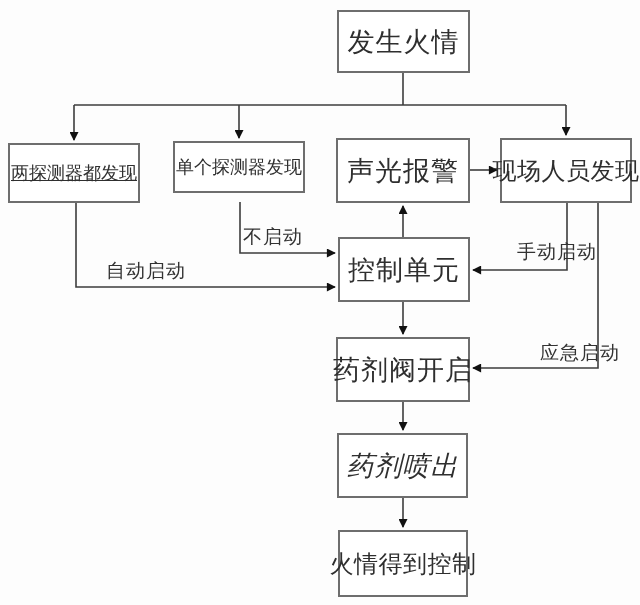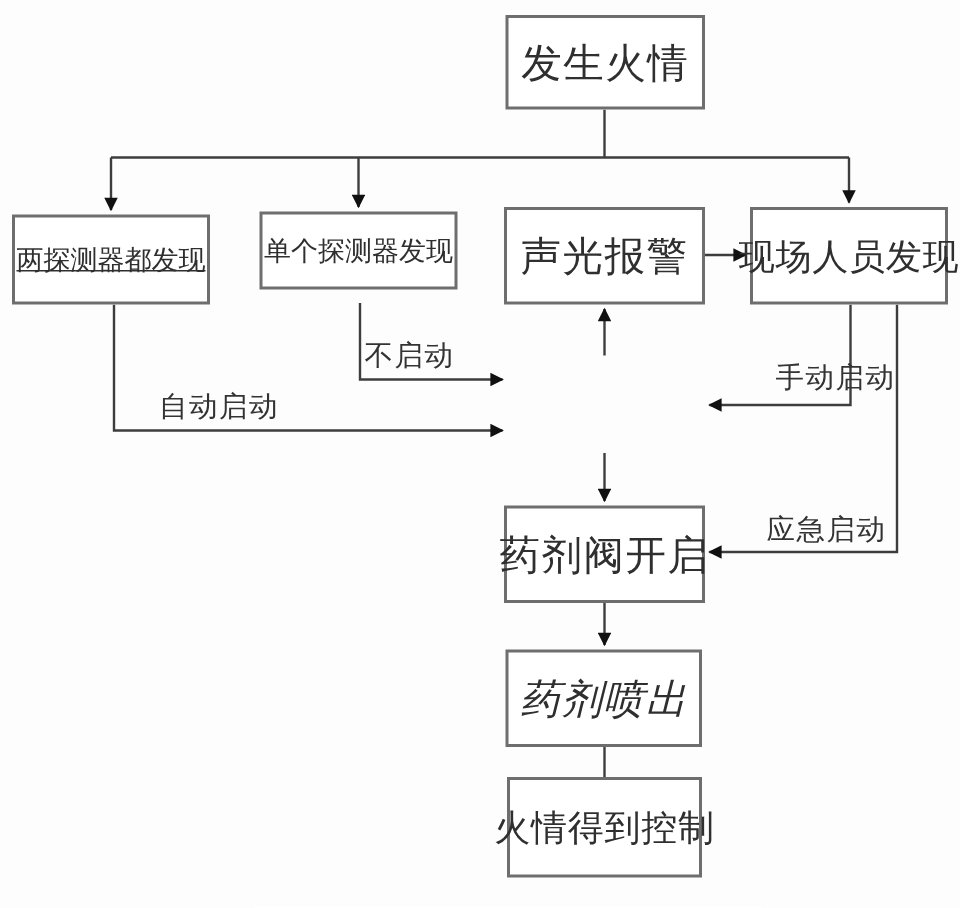--- a/index.html
+++ b/index.html
@@ -34,26 +34,26 @@
   }
   
   #n-fire      {left:337px;top:10px; width:133px;height:63px;}
   #n-both      {left:8px;  top:143px;width:132px;height:60px;text-decoration:underline;}
   #n-single    {left:173px;top:141px;width:132px;height:52px;}
   #n-alarm     {left:336px;top:138px;width:134px;height:65px;}
   #n-personnel {left:500px;top:138px;width:132px;height:65px;}
   #n-control   {left:338px;top:237px;width:132px;height:65px;}
   #n-valve     {left:336px;top:337px;width:134px;height:65px;}
   #n-spray     {left:337px;top:433px;width:131px;height:65px;font-style:italic;}
-  #n-controlled{left:338px;top:518px;width:130px;height:67px;}
+  #n-controlled{left:338px;top:530px;width:130px;height:67px;}
   
   #l-auto     {left:78px; top:258px;margin-left:28px;}
   #l-nostart  {left:243px;top:224px;}
   #l-manual   {left:497px;top:239px;margin-left:20px;}
-  #l-emergency{left:511px;top:340px;}
+  #l-emergency{left:540px;top:340px;}
 </style>
 </head>
 <body>
 
 <div class="canvas">
 
   <svg class="wires" width="640" height="605" viewBox="0 0 640 605">
     <defs>
       <marker id="arr" viewBox="0 0 10 10" refX="9" refY="5" markerWidth="11" markerHeight="9" markerUnits="userSpaceOnUse" orient="auto">
         <path d="M0,0 L10,5 L0,10 Z" fill="#111111"></path>
@@ -91,20 +91,21 @@
   <div class="node" id="n-fire">发生火情</div>
 
   <div class="node c7" id="n-both">两探测器都发现</div>
 
   <div class="node c7" id="n-single">单个探测器发现</div>
 
   <div class="node" id="n-alarm">声光报警</div>
 
   <div class="node c6" id="n-personnel">现场人员发现</div>
 
+  <div class="node" id="n-control">控制单元</div>
 
   <div class="node" id="n-valve">药剂阀开启</div>
 
   <div class="node" id="n-spray">药剂喷出</div>
 
   <div class="node c6" id="n-controlled">火情得到控制</div>
 
   <div class="edge-label" id="l-auto">自动启动</div>
 
   <div class="edge-label" id="l-nostart">不启动</div>

